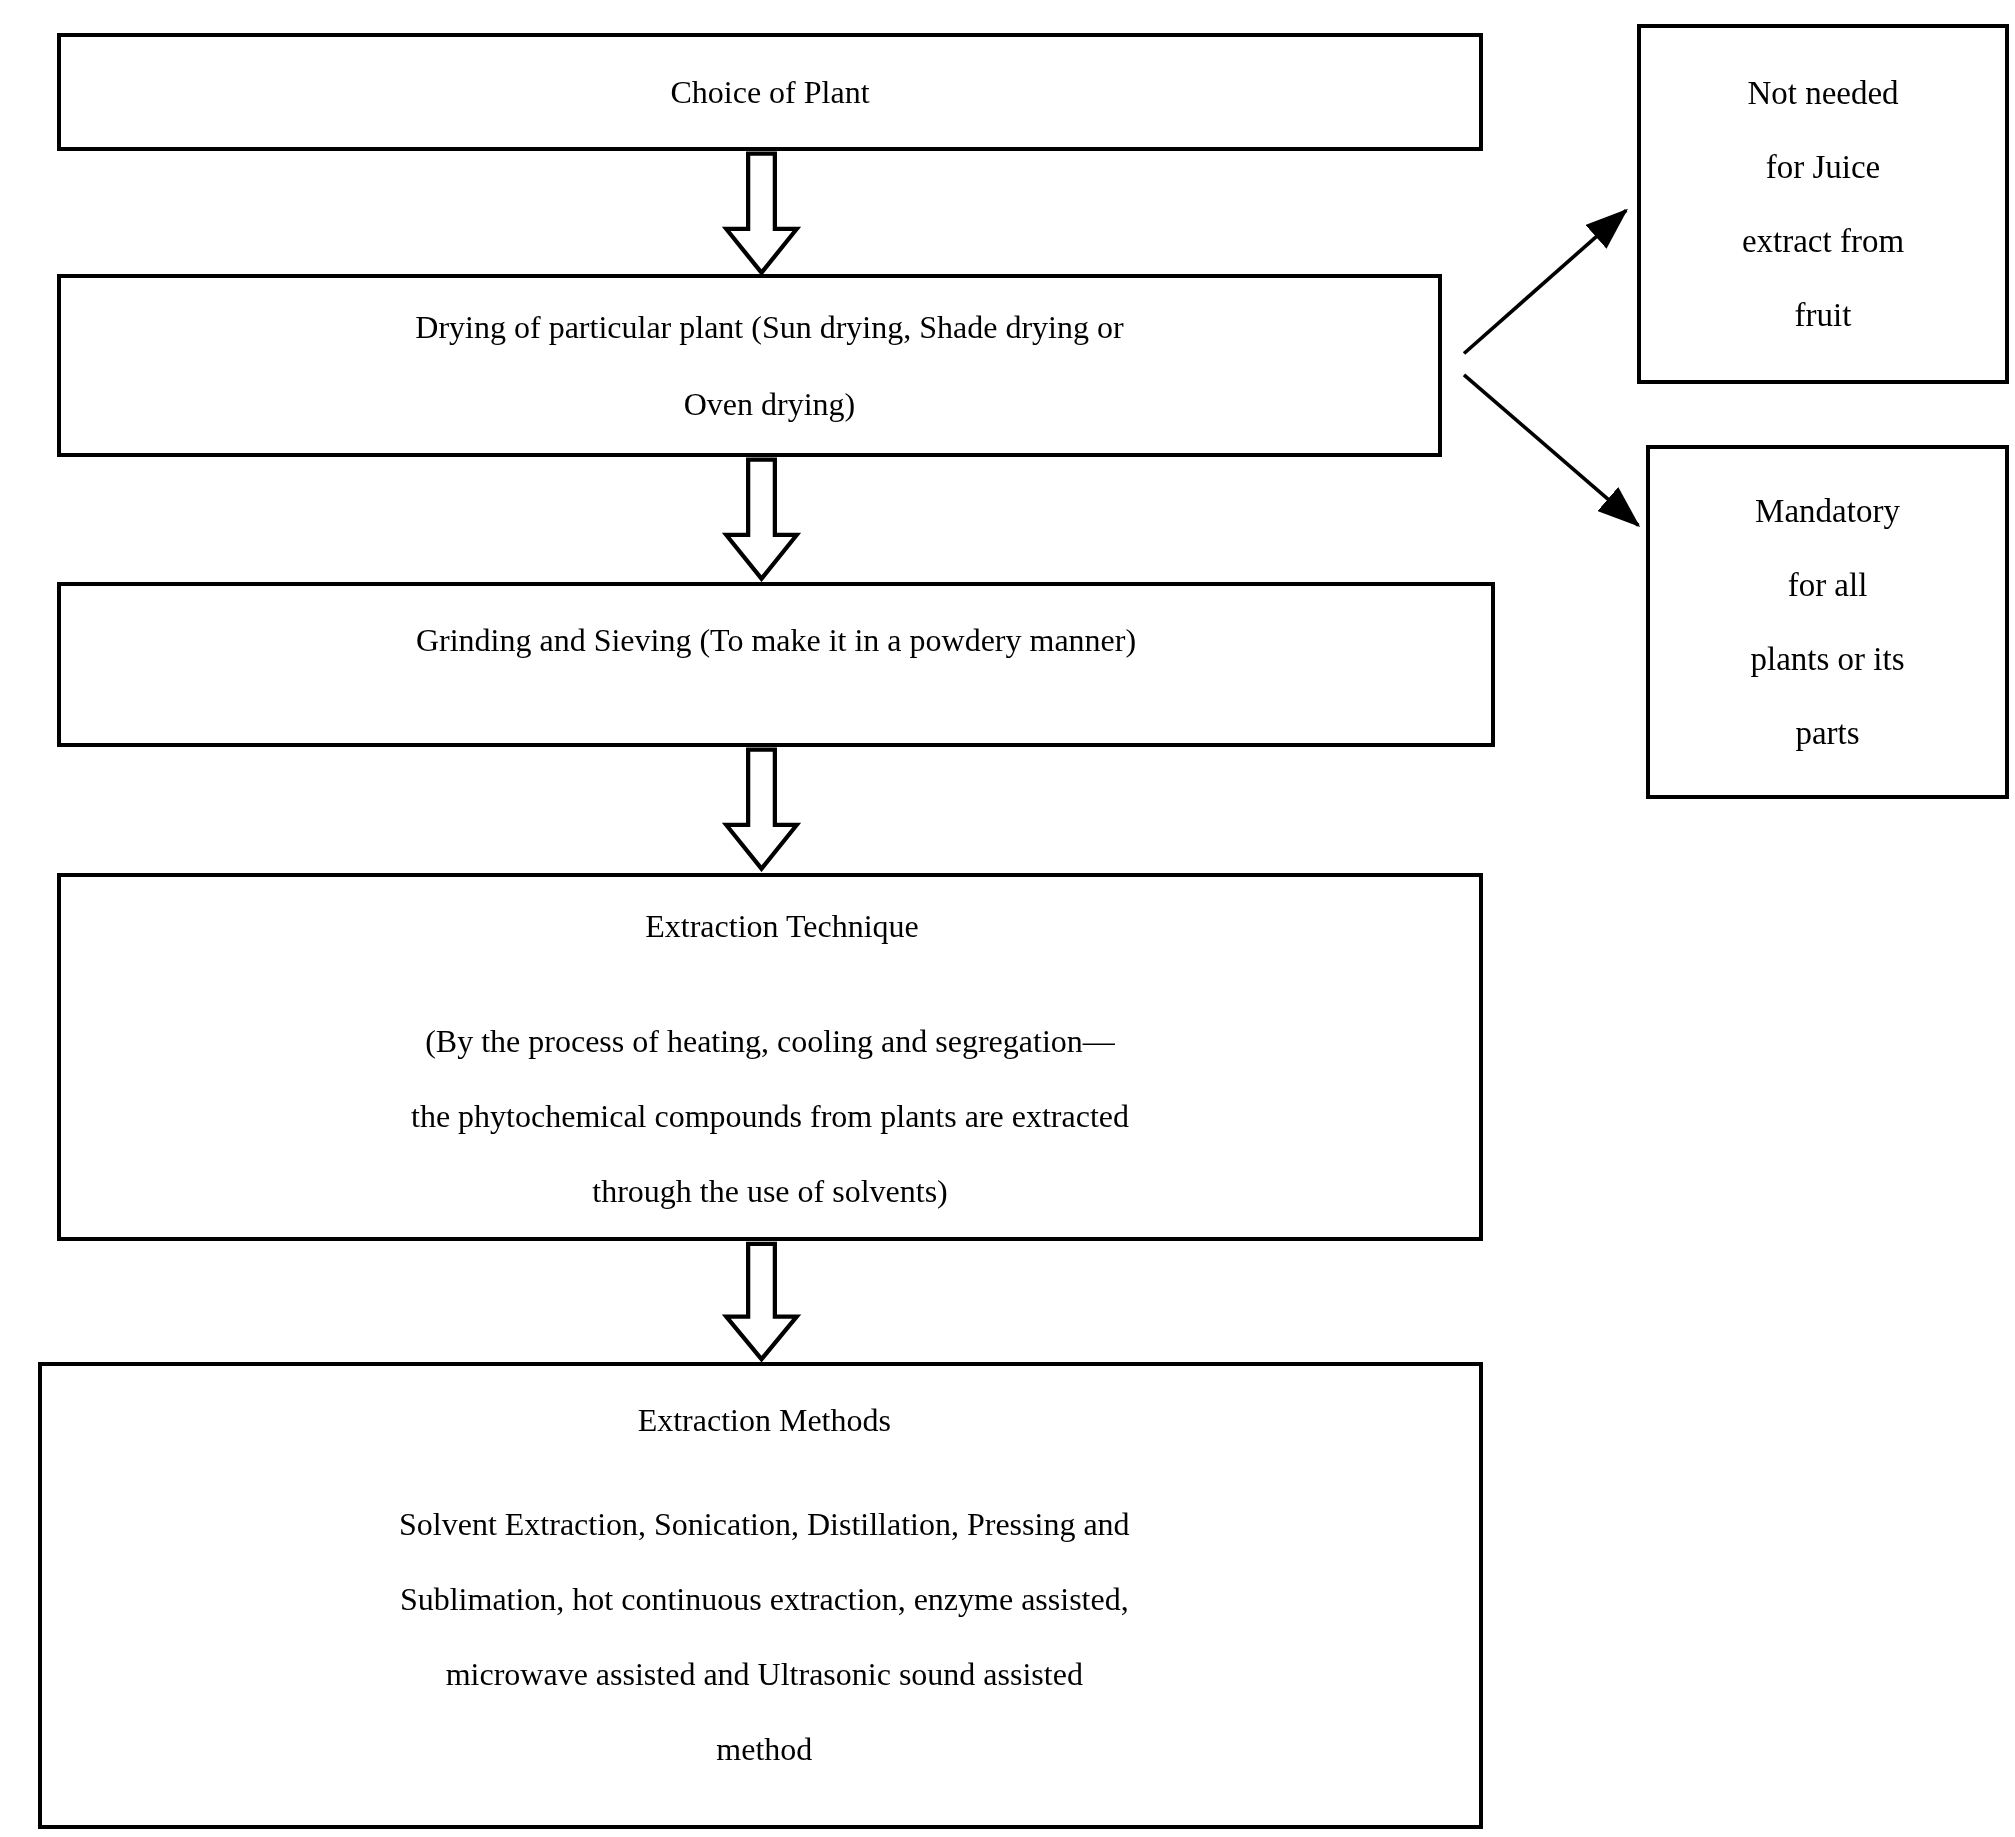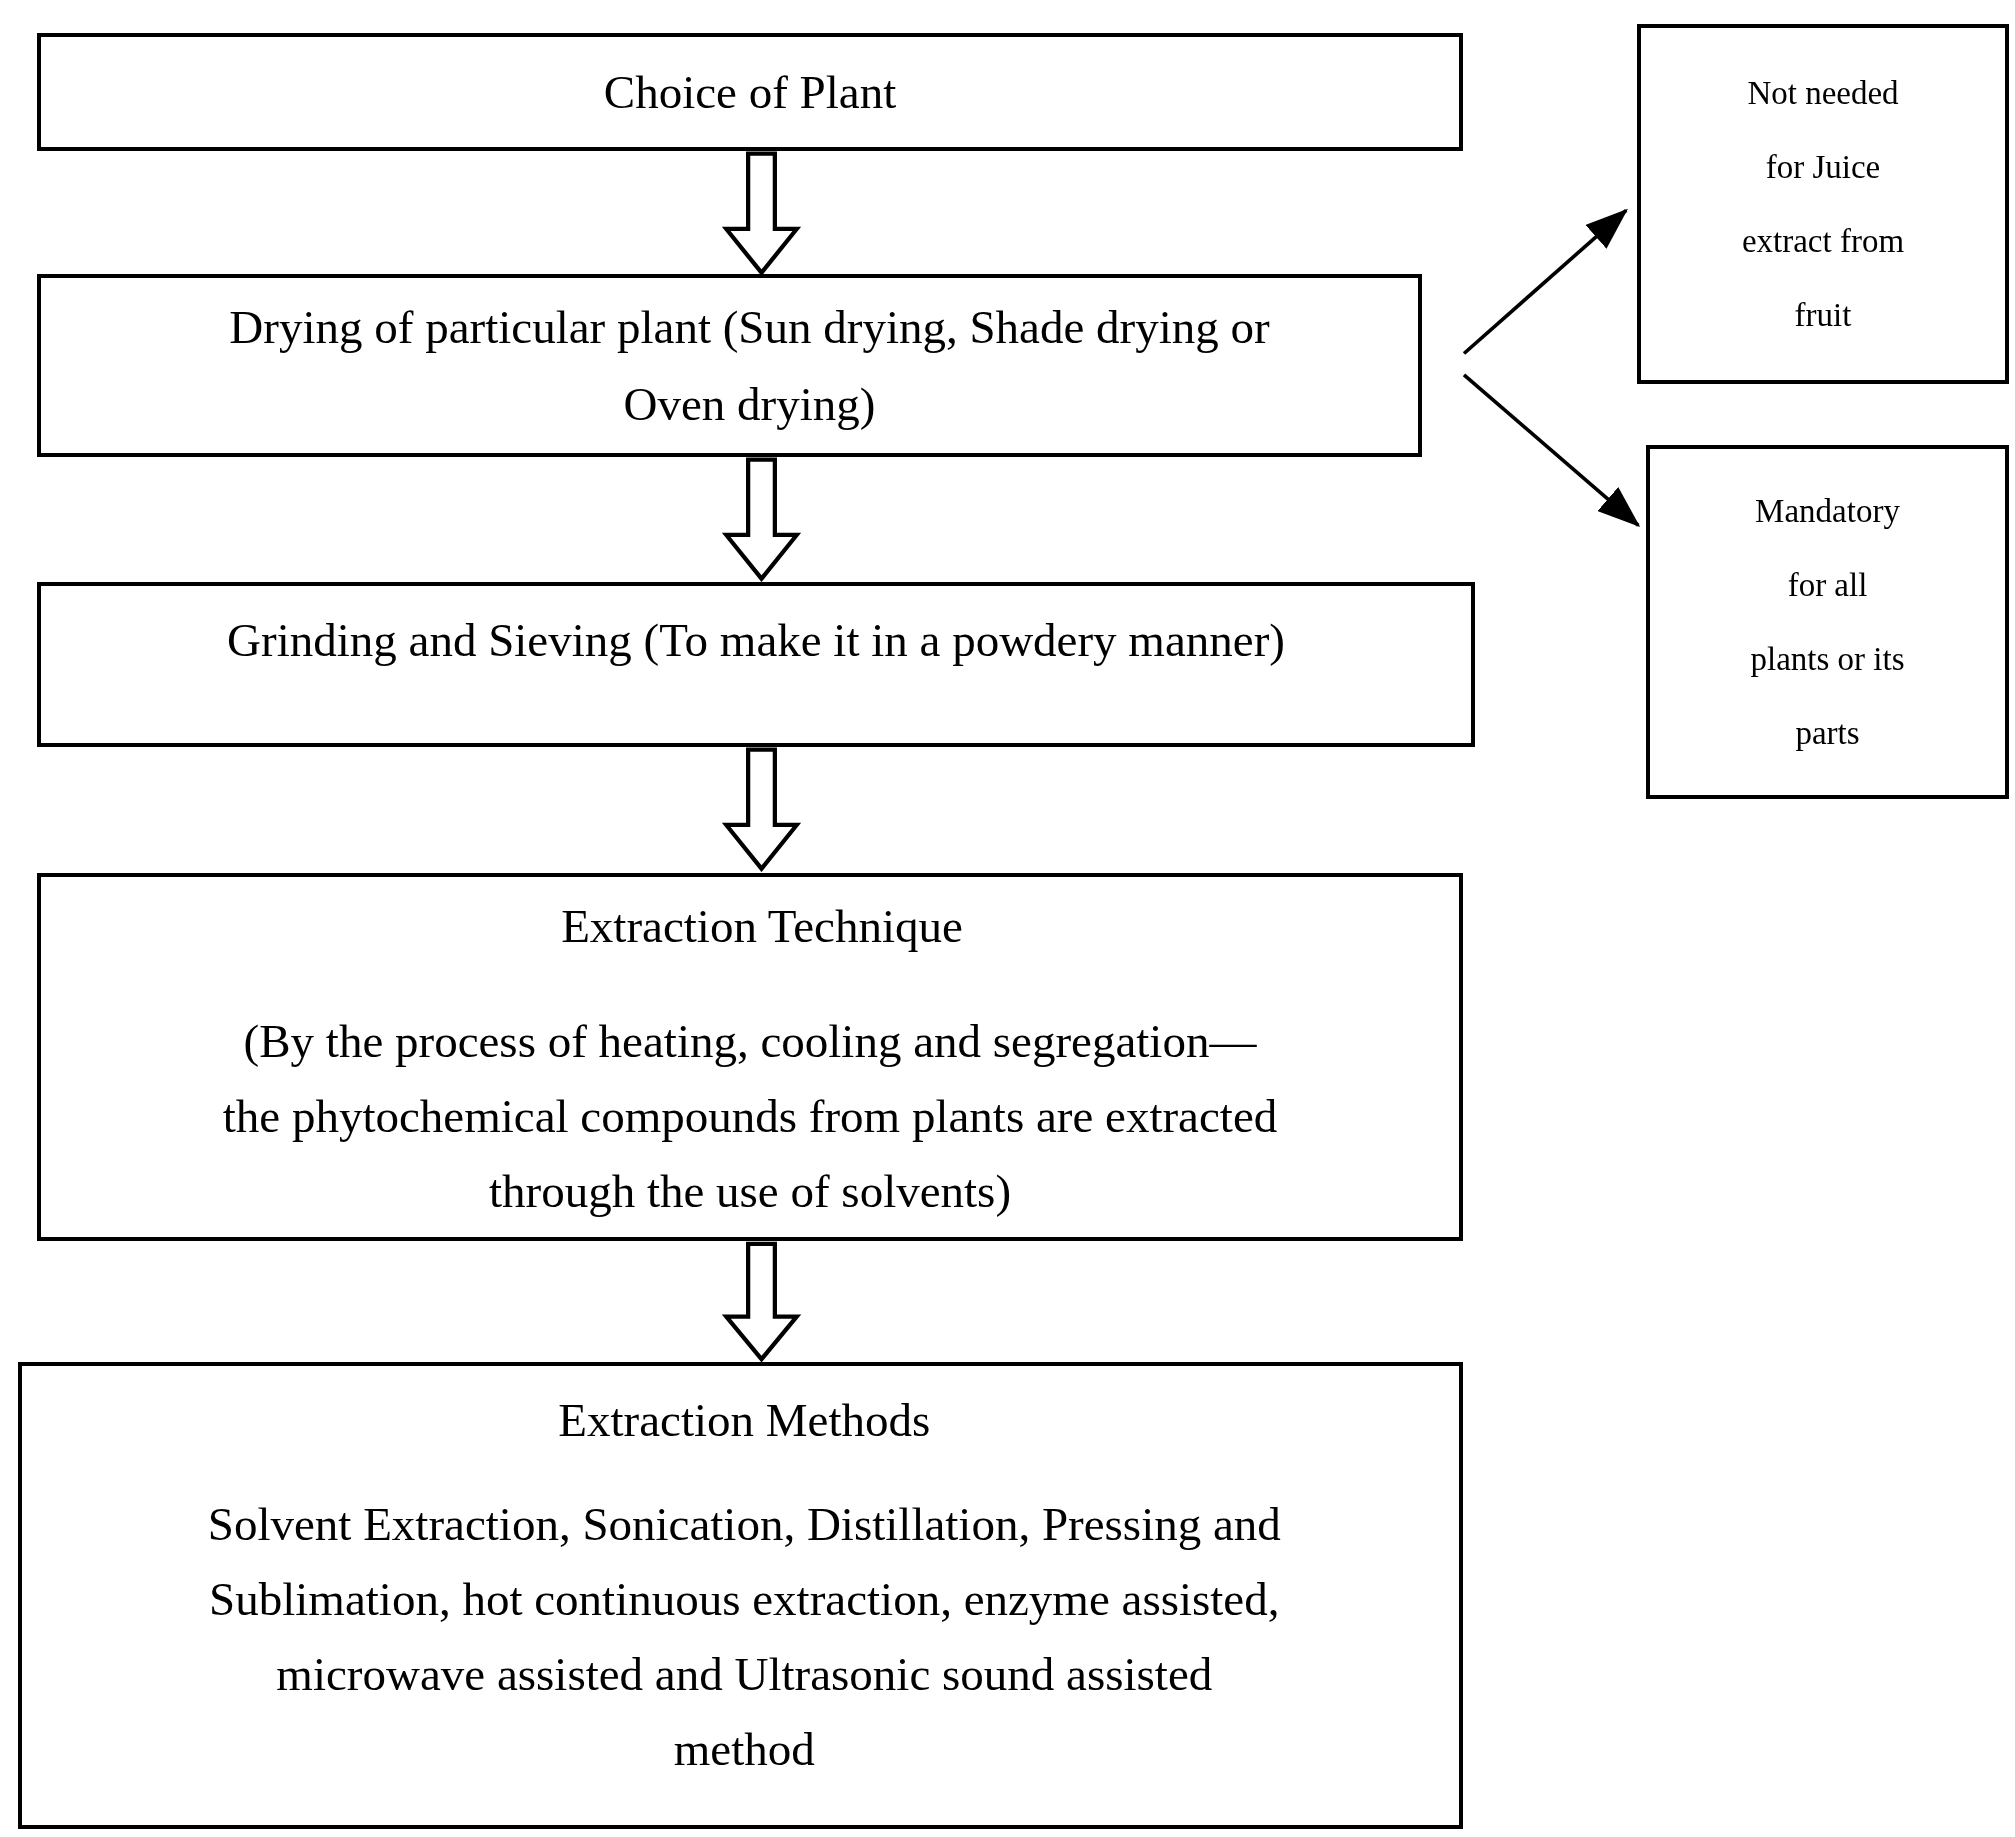--- a/index.html
+++ b/index.html
@@ -14,22 +14,23 @@
     background: #ffffff;
     font-family: "Liberation Serif", "DejaVu Serif", serif;
     color: #000000;
   }
   .node {
     position: absolute;
     background: #ffffff;
     border: 4.9px solid #000000;
     box-sizing: border-box;
     text-align: center;
-    font-size: 47px;
+    font-size: 32px;
     line-height: 77px;
+    margin-left: 20px;
   }
   .node.center {
     display: flex;
     align-items: center;
     justify-content: center;
   }
   .node .inner { width: 100%; }
   .side-note {
     position: absolute;
     background: #ffffff;

